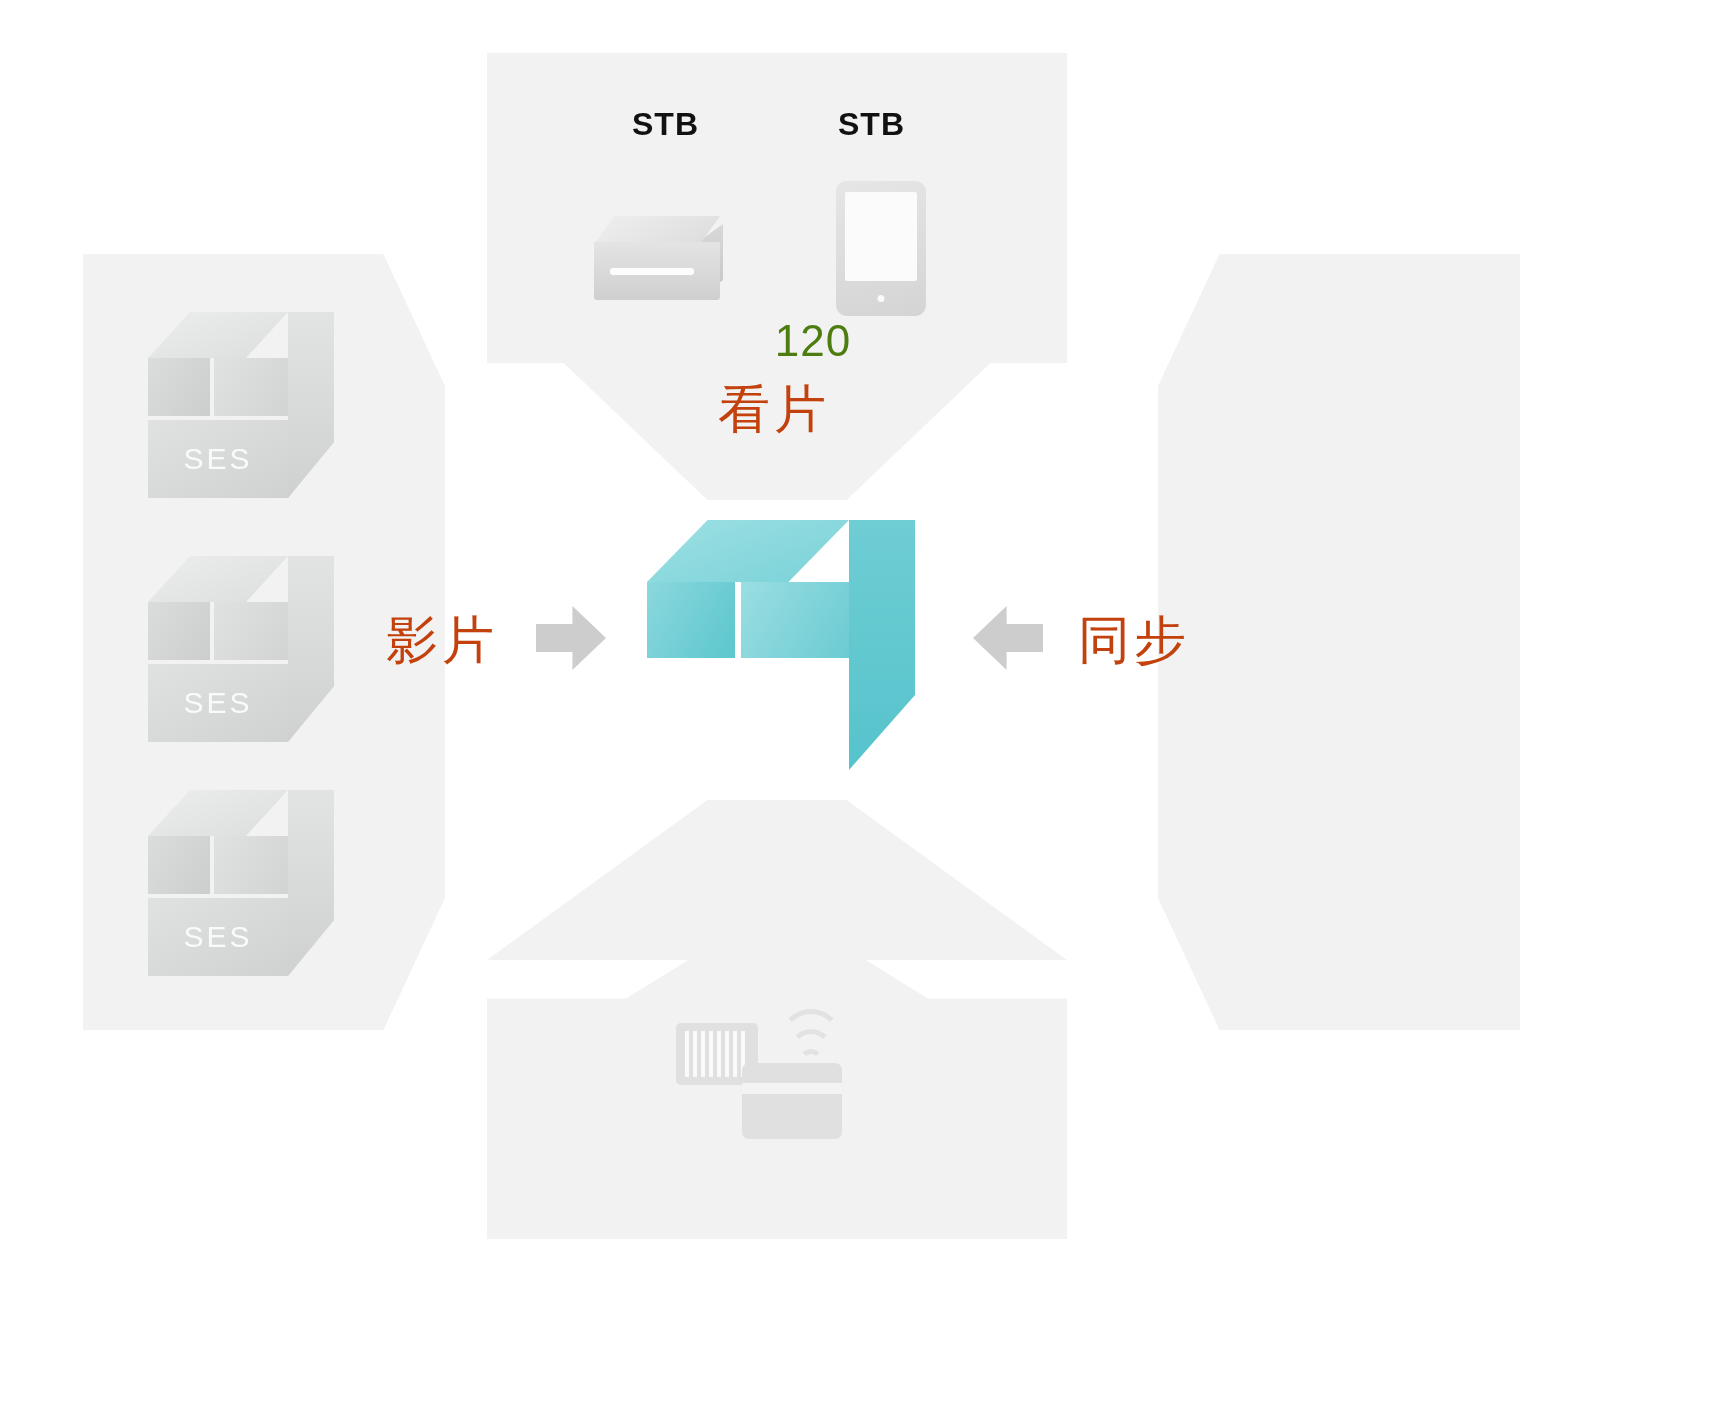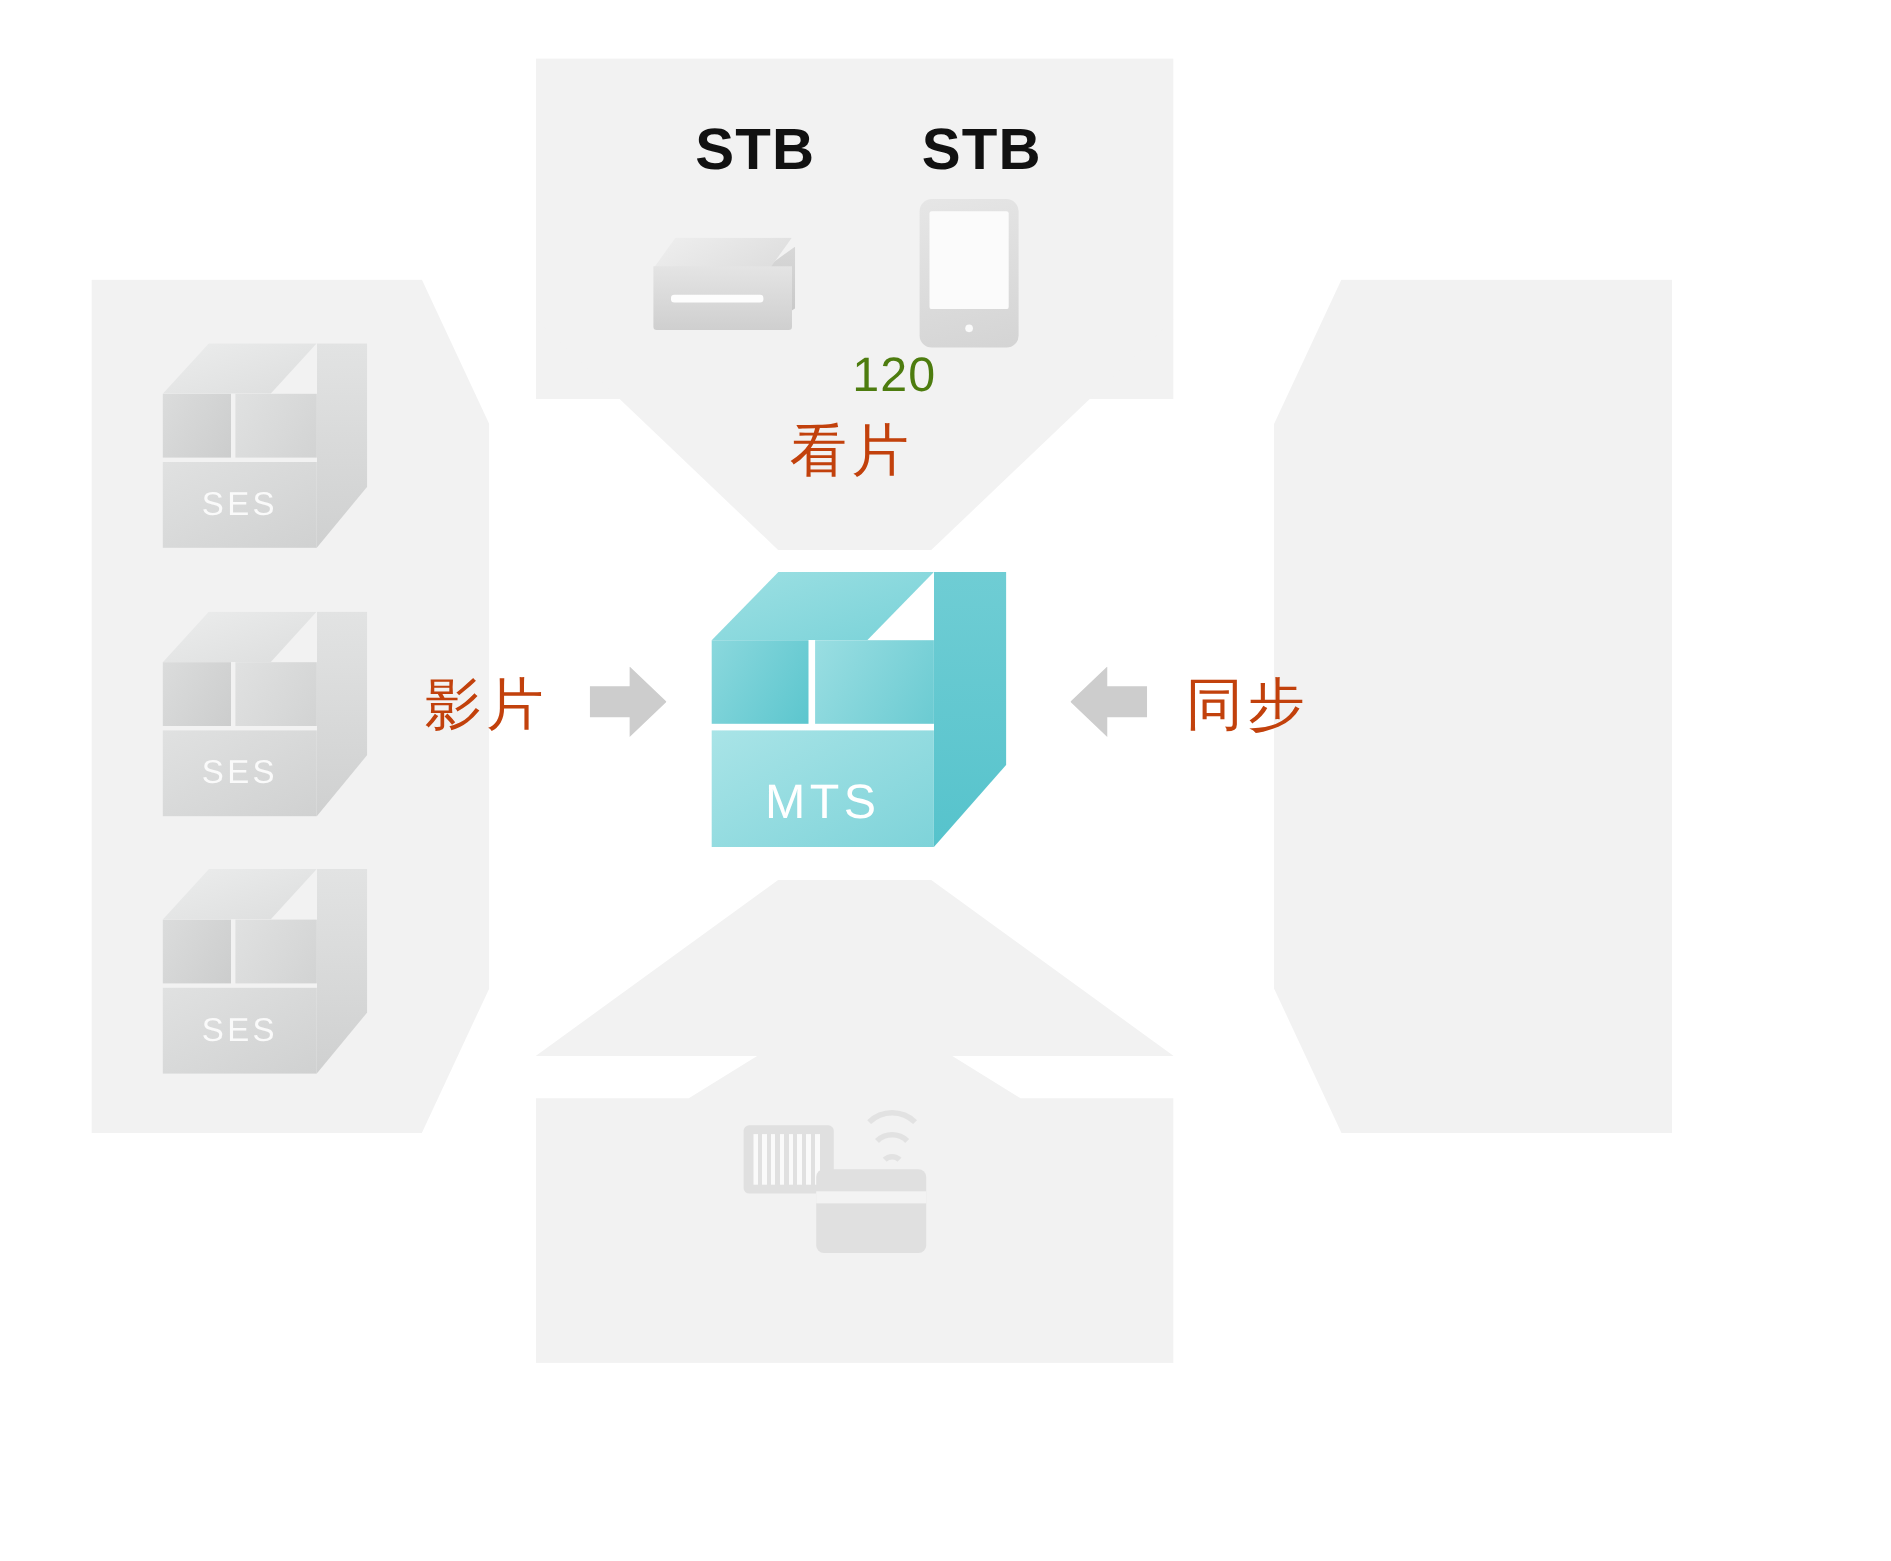--- a/index.html
+++ b/index.html
@@ -88,21 +88,21 @@
   #mts-cube .q3{left:0;top:82px;width:202px;height:106px;}
   #mts-cube .lbl{font-size:44px;letter-spacing:4px;top:62%;}
 
   
   .cjk{font-family:"DejaVu Sans","Liberation Sans",sans-serif;}
   .lbl-flow{
     position:absolute;color:#c2410c;font-size:52px;font-weight:400;
     letter-spacing:4px;white-space:nowrap;
   }
   .lbl-stb{
-    position:absolute;color:#111111;font-size:53px;font-weight:700;
+    position:absolute;color:#111111;font-size:32px;font-weight:700;
     letter-spacing:1px;
   }
   #label-120{
     position:absolute;left:713px;top:316px;width:200px;
     color:#4d7c0f;font-size:44px;text-align:center;letter-spacing:1px;
   }
   #label-kanpian{left:718px;top:375px;}
   #label-yingpian{left:386px;top:606px;}
   #label-tongbu{left:1078px;top:606px;}
   #label-yuyue{left:642px;top:879px;}
@@ -273,19 +273,16 @@
       <div class="stripe"></div>
     </div>
   </div>
 
   <div class="cube cube-teal" id="mts-cube">
     <div class="side"></div>
     <div class="top"></div>
     <div class="face">
       <div class="q q1"></div>
       <div class="q q2"></div>
-      <div class="q q3">
-        <div class="lbl">MTS</div>
-      </div>
     </div>
   </div>
 
 </div>
 
 </body></html>

